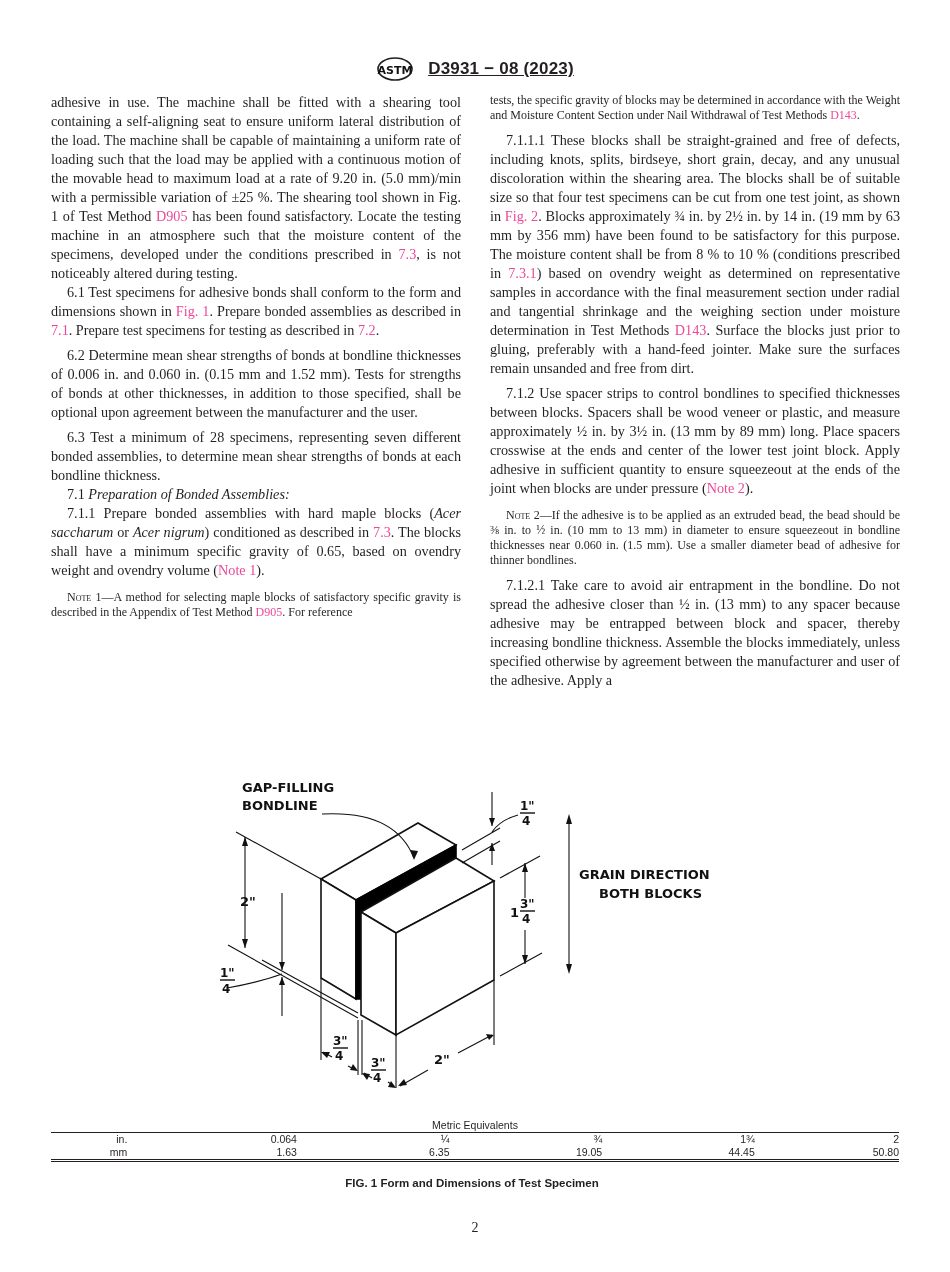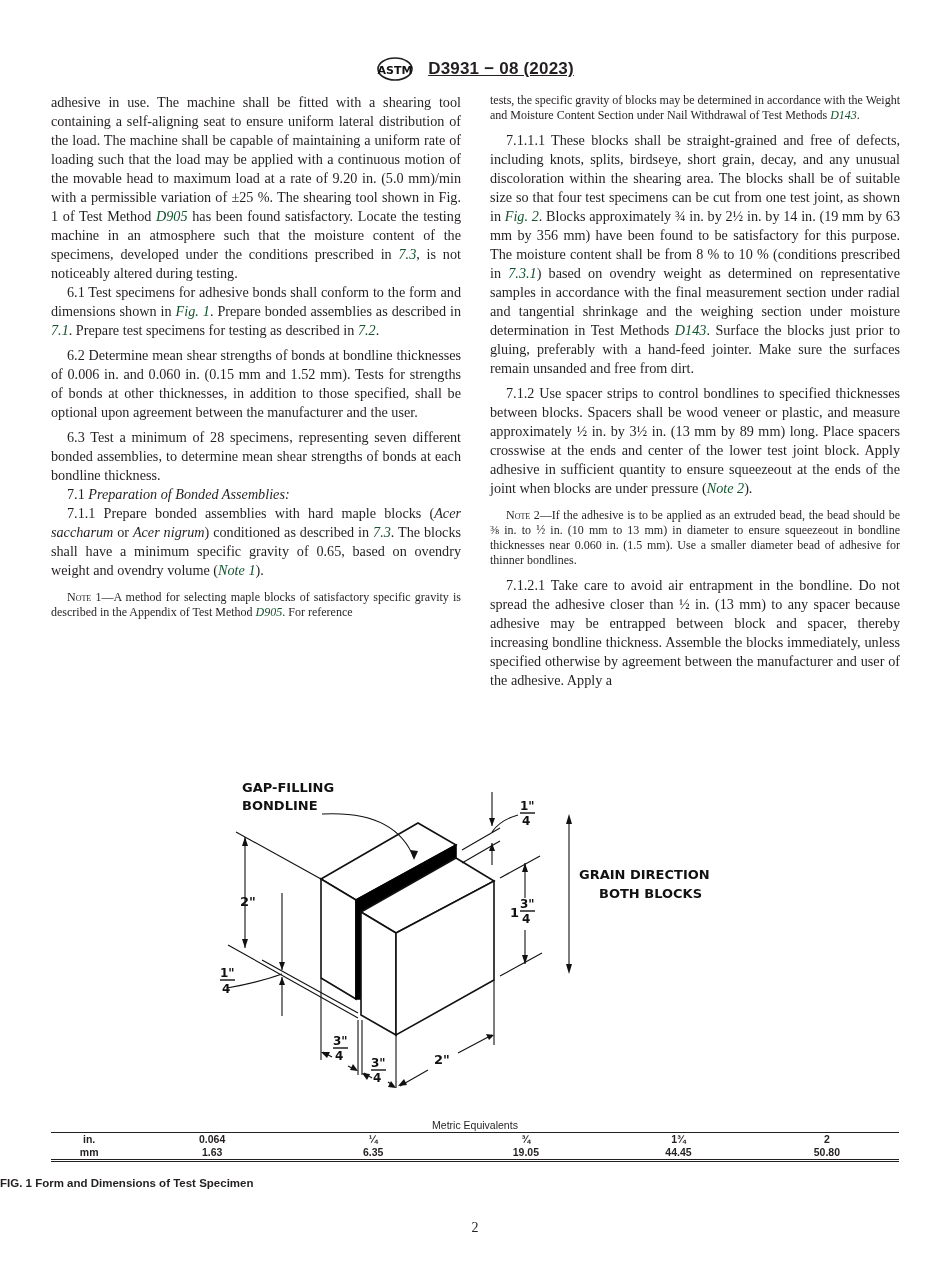--- a/index.html
+++ b/index.html
@@ -12,27 +12,27 @@
   .col { position: absolute; top: 93px; width: 410px; font-size: 14.2px; line-height: 19px; text-align: justify; }
   .col-left { left: 51px; }
   .col-right { left: 490px; }
   .col p { margin: 0; }
   .indent { text-indent: 16px; }
   .gap { margin-top: 6px !important; }
   .h2 { font-weight: bold; font-size: 14.5px; margin-top: 11px !important; margin-bottom: 5px !important; }
   .note { font-size: 12px; line-height: 15px; text-indent: 16px; margin-top: 10px !important; }
   .note-small { font-size: 12px; line-height: 15px; }
   .sc { font-variant: small-caps; }
-  a, .link { color: #14532d; text-decoration: none; font-style: italic; }
+  a, .link { color: #ec4899; text-decoration: none; }
   .fig { position: absolute; left: 200px; top: 770px; width: 560px; height: 330px; }
   .table-wrap { position: absolute; left: 51px; top: 1119px; width: 848px; font-family: "Liberation Sans", sans-serif; font-size: 10.5px; }
   .table-title { text-align: center; line-height: 13px; }
   table { width: 100%; border-collapse: collapse; border-top: 1px solid #231f20; border-bottom: 3px double #231f20; }
-  td { text-align: center; padding: 0; line-height: 13px; font-weight: bold; }
-  .fig-caption { position: absolute; top: 1177px; left: 0; width: 944px; 
+  td { text-align: right; padding: 0; line-height: 13px; }
+  .fig-caption { position: absolute; top: 1177px; left: 0; width: 944px; text-align: center;
                  font-family: "Liberation Sans", sans-serif; font-weight: bold; font-size: 11.5px; }
   .page-num { position: absolute; top: 1220px; left: 0; width: 950px; text-align: center; font-size: 14px; }
   svg text { font-family: "DejaVu Sans", sans-serif; font-weight: bold; fill: #111; }
 </style>
 </head>
 <body>
 
 <div class="header">
   <div class="header-inner">
     <svg class="logo" viewBox="0 0 38 26">

